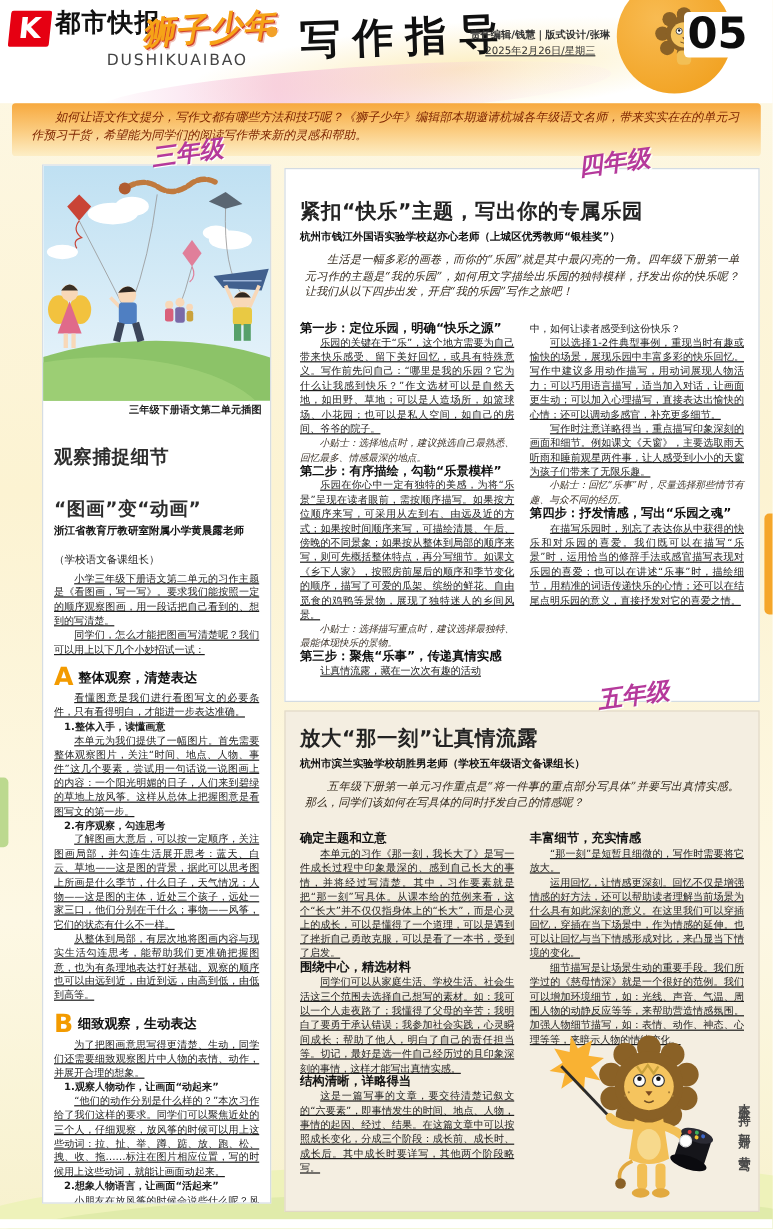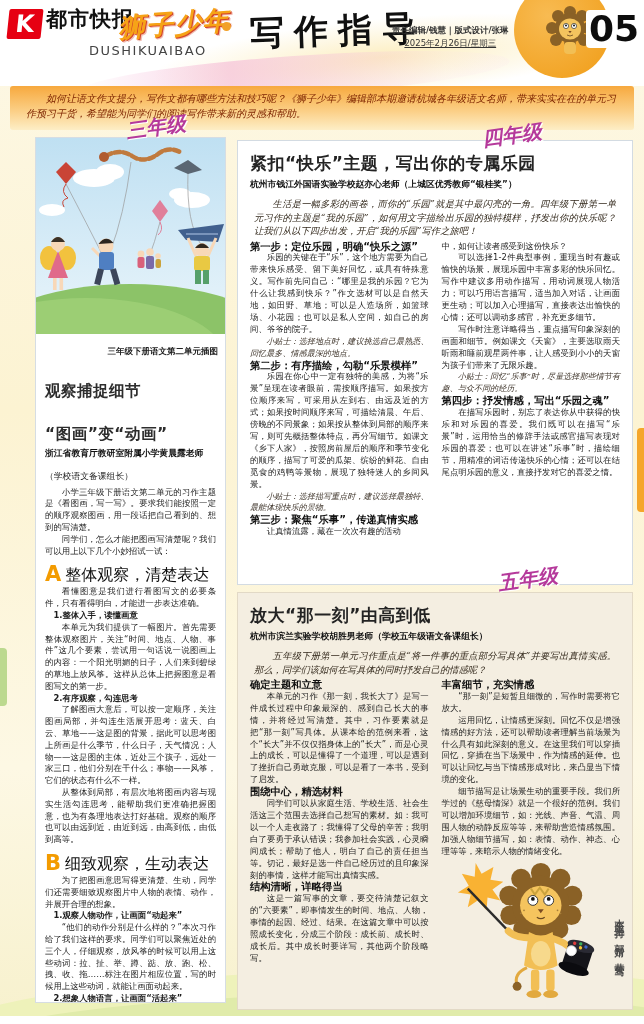--- a/index.html
+++ b/index.html
@@ -26,21 +26,21 @@
   .brand{position:absolute;left:118px;top:6px;font-size:27px;font-weight:bold;font-style:italic;
     font-family:"DejaVu Serif","Liberation Serif",serif;color:#f6a317;
     text-shadow:1px 1px 0 #d4452a,2px 2px 0 rgba(212,69,42,.35);transform:rotate(-4deg);letter-spacing:1px;}
   .brand-dot{position:absolute;left:222px;top:22px;width:9px;height:9px;border-radius:50%;background:#f2a129;}
   .page-title{position:absolute;left:250px;top:8px;font-size:34px;font-weight:bold;letter-spacing:10px;
     font-family:"DejaVu Serif","Liberation Serif",serif;color:#101010;transform:rotate(-2deg);}
   .credits{position:absolute;left:392px;top:24px;text-align:center;line-height:1.55;}
   .credit-line{font-size:8.5px;color:#333;font-weight:bold;}
   .date-line{font-size:8.5px;color:#333;text-decoration:underline;}
   .lion-badge{position:absolute;right:46px;top:2px;width:56px;height:56px;}
-  .page-num{position:absolute;right:2px;top:10px;font-size:36px;font-weight:bold;color:#0d0d0d;
+  .page-num{position:absolute;right:18px;top:10px;font-size:36px;font-weight:bold;color:#0d0d0d;
     background:#fff;padding:0 3px;border-radius:4px;line-height:1.05;text-align:right;}
   .banner{position:absolute;left:26px;top:59px;z-index:2;font-size:17px;font-weight:bold;letter-spacing:.5px;}
   .banner .blk{color:#151515;}
   .banner .red{color:#e8362e;}
   
   .intro-box{position:absolute;left:10px;top:86px;width:624px;height:44px;z-index:2;border-radius:3px;
     background:linear-gradient(180deg,#f7a93e 0%,#fbce84 55%,#fdeec6 100%);overflow:hidden;}
   .intro-box p{margin:5px 16px;font-size:10px;line-height:15px;color:#7d2400;text-indent:2em;
     font-family:"DejaVu Serif","Liberation Serif",serif;font-style:italic;}
   
@@ -50,45 +50,45 @@
   .g3{left:126px;top:114px;}
   .g4{left:482px;top:122px;}
   .g5{left:498px;top:566px;}
   .edge-green{position:absolute;left:0;top:648px;width:7px;height:58px;background:#bcd98f;border-radius:0 4px 4px 0;z-index:1;}
   .edge-orange{position:absolute;right:0;top:428px;width:7px;height:84px;background:#f5a62a;border-radius:4px 0 0 4px;z-index:1;}
   
   .panel{position:absolute;z-index:2;box-sizing:border-box;overflow:hidden;}
   .left-panel{left:35px;top:137px;width:191px;height:866px;background:#fff;border:1px solid #d6dde3;}
   .figure{margin:0;}
   .figure svg{display:block;}
-  .fig-cap{font-size:8.5px;text-align:right;padding:12px 7px 0 0;color:#222;
+  .fig-cap{font-size:8.5px;text-align:right;padding:2px 7px 0 0;color:#222;
     font-family:Liberation Sans, sans-serif;font-weight:bold;}
   .a-title{margin:24px 9px 0;font-size:15.5px;font-weight:bold;color:#2d2d2d;letter-spacing:.5px;line-height:1.2;}
   .a-author{margin:5px 9px 0;font-size:8.8px;font-weight:bold;color:#111;line-height:1.3;}
   .a-author2{margin:11px 9px 0;font-size:8.8px;color:#222;font-family:"DejaVu Serif","Liberation Serif",serif;}
   .body-text{margin:4px 9px 0;font-size:8.4px;line-height:11.8px;text-align:justify;color:#1d1d1d;}
   .body-text p{margin:0;}
-  .blk-para{text-indent:2em;}
+  .blk-para{text-indent:2em;text-decoration:underline;}
   .blk-cont{text-indent:0;}
   .blk-sub{font-weight:bold;text-indent:1em;margin:1px 0;}
   .blk-tip{font-family:"DejaVu Serif","Liberation Serif",serif;font-style:italic;font-size:8.1px;
     color:#3e342a;text-indent:2em;margin:1px 0 2px;}
   .blk-step{font-weight:bold;font-size:10.3px;margin:7px 0 2px;text-indent:0;color:#101010;}
   .blk-h{font-weight:bold;font-size:10.3px;margin:7px 0 2px;color:#101010;}
   .sec{margin-top:7px;}
   .sec-head{display:flex;align-items:center;gap:4px;margin:0 0 1px;}
   .sec-letter{font-size:21px;font-weight:bold;color:#f39b00;line-height:1;}
-  .sec-title{font-size:16px;font-weight:normal;color:#101010;}
-  .g4-panel{left:237px;top:140px;width:396px;height:445px;background:#fff;border:1px solid #d3dbe2;padding:9px 12px;}
+  .sec-title{font-size:11px;font-weight:bold;color:#101010;}
+  .g4-panel{left:237px;top:140px;width:396px;height:445px;background:#fff;border:1px solid #d3dbe2;padding:22px 12px;}
   .g5-panel{left:237px;top:592px;width:396px;height:418px;background:#f4eee1;border:1px solid #e2d9c6;padding:9px 12px;}
   .p-title{margin:2px 0 0;font-size:17px;font-weight:bold;color:#232323;letter-spacing:.5px;}
   .p-author{margin:4px 0 0;font-size:8.8px;font-weight:bold;color:#111;}
   .p-lead{margin:6px 4px 2px;font-size:9.3px;line-height:13.5px;color:#33291c;text-indent:2em;
     font-family:"DejaVu Serif","Liberation Serif",serif;font-style:italic;text-align:justify;}
-  .cols{display:flex;gap:13px;margin-top:3px;}
+  .cols{display:flex;gap:13px;margin-top:18px;}
   .col{flex:1;font-size:8.4px;line-height:11.9px;text-align:justify;color:#1d1d1d;}
   .col p{margin:0;}
   .g5-panel .cols{position:relative;}
   .magician{position:absolute;right:28px;bottom:2px;width:158px;height:148px;z-index:3;}
   .hosts{position:absolute;right:6px;bottom:48px;writing-mode:vertical-rl;font-size:10px;font-weight:bold;
     color:#4a4a4a;letter-spacing:3px;z-index:3;}
   
   .wave1{position:absolute;left:-60px;width:780px;bottom:-46px;height:100px;background:#eef2ba;
     border-radius:100% 100% 0 0;transform:rotate(-2deg);z-index:0;}
   .wave2{position:absolute;left:-40px;width:760px;bottom:-62px;height:92px;background:#e0ebaa;
@@ -288,21 +288,21 @@
           <p class="blk-para">可以选择1-2件典型事例，重现当时有趣或愉快的场景，展现乐园中丰富多彩的快乐回忆。写作中建议多用动作描写，用动词展现人物活力；可以巧用语言描写，适当加入对话，让画面更生动；可以加入心理描写，直接表达出愉快的心情；还可以调动多感官，补充更多细节。</p>
           <p class="blk-para">写作时注意详略得当，重点描写印象深刻的画面和细节。例如课文《天窗》，主要选取雨天听雨和睡前观星两件事，让人感受到小小的天窗为孩子们带来了无限乐趣。</p>
           <p class="blk-tip">小贴士：回忆“乐事”时，尽量选择那些情节有趣、与众不同的经历。</p>
           <p class="blk-step">第四步：抒发情感，写出“乐园之魂”</p>
           <p class="blk-para">在描写乐园时，别忘了表达你从中获得的快乐和对乐园的喜爱。我们既可以在描写“乐景”时，运用恰当的修辞手法或感官描写表现对乐园的喜爱；也可以在讲述“乐事”时，描绘细节，用精准的词语传递快乐的心情；还可以在结尾点明乐园的意义，直接抒发对它的喜爱之情。</p>
         </div>
     </div>
   </section>
 
   <section class="panel g5-panel">
-    <h2 class="p-title">放大“那一刻”由高到低</h2>
+    <h2 class="p-title">放大“那一刻”让真情流露</h2>
     <div class="p-author">杭州市滨兰实验学校胡胜男老师（学校五年级语文备课组长）</div>
     <p class="p-lead">五年级下册第一单元习作重点是“将一件事的重点部分写具体”并要写出真情实感。那么，同学们该如何在写具体的同时抒发自己的情感呢？</p>
     <div class="cols">
       <div class="col">
           <p class="blk-h">确定主题和立意</p>
           <p class="blk-para">本单元的习作《那一刻，我长大了》是写一件成长过程中印象最深的、感到自己长大的事情，并将经过写清楚。其中，习作要素就是把“那一刻”写具体。从课本给的范例来看，这个“长大”并不仅仅指身体上的“长大”，而是心灵上的成长，可以是懂得了一个道理，可以是遇到了挫折自己勇敢克服，可以是看了一本书，受到了启发。</p>
           <p class="blk-h">围绕中心，精选材料</p>
           <p class="blk-para">同学们可以从家庭生活、学校生活、社会生活这三个范围去选择自己想写的素材。如：我可以一个人走夜路了；我懂得了父母的辛苦；我明白了要勇于承认错误；我参加社会实践，心灵瞬间成长；帮助了他人，明白了自己的责任担当等。切记，最好是选一件自己经历过的且印象深刻的事情，这样才能写出真情实感。</p>
           <p class="blk-h">结构清晰，详略得当</p>
           <p class="blk-para">这是一篇写事的文章，要交待清楚记叙文的“六要素”，即事情发生的时间、地点、人物，事情的起因、经过、结果。在这篇文章中可以按照成长变化，分成三个阶段：成长前、成长时、成长后。其中成长时要详写，其他两个阶段略写。</p>

